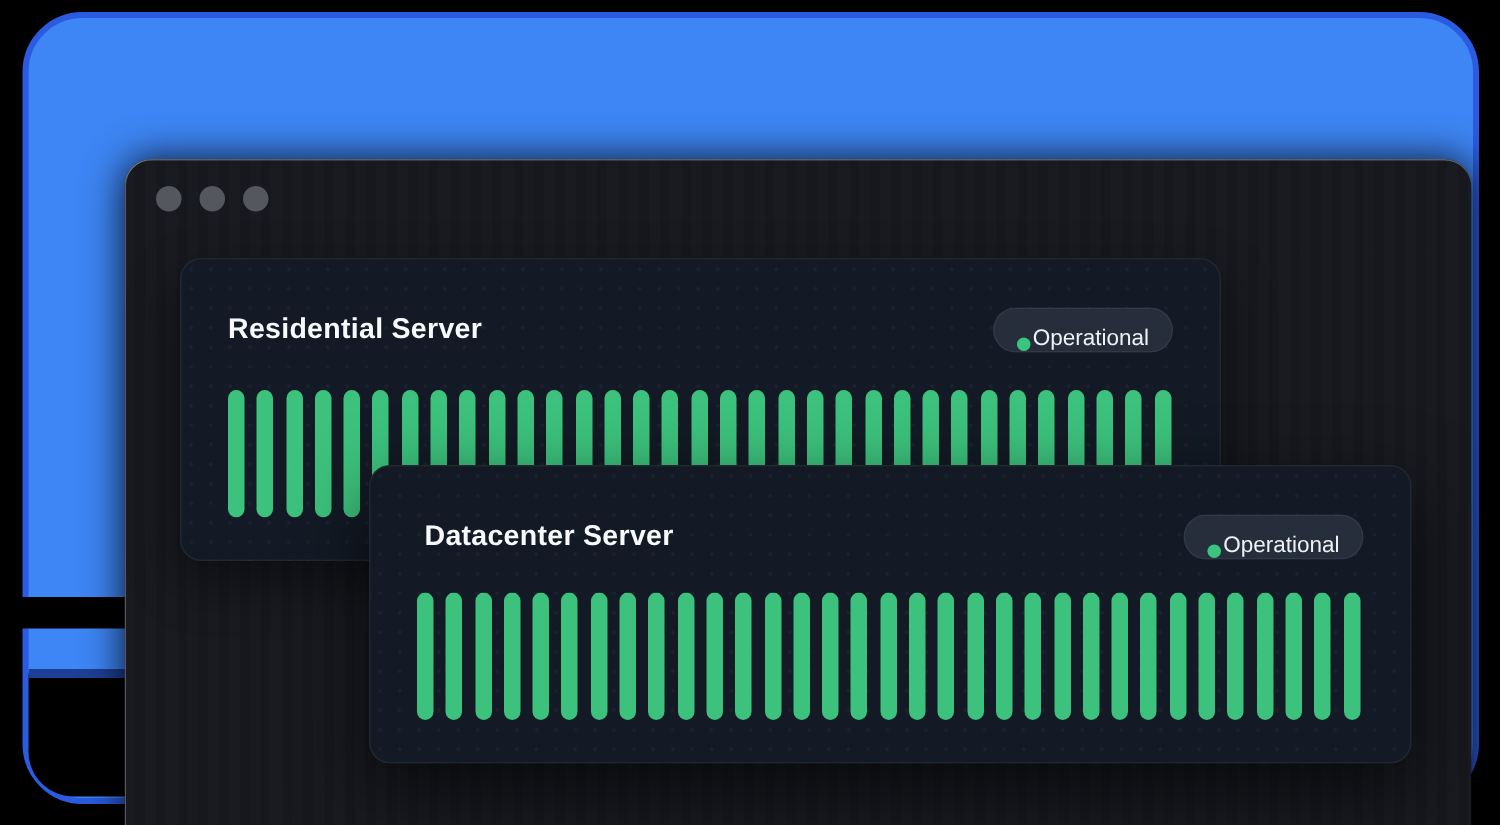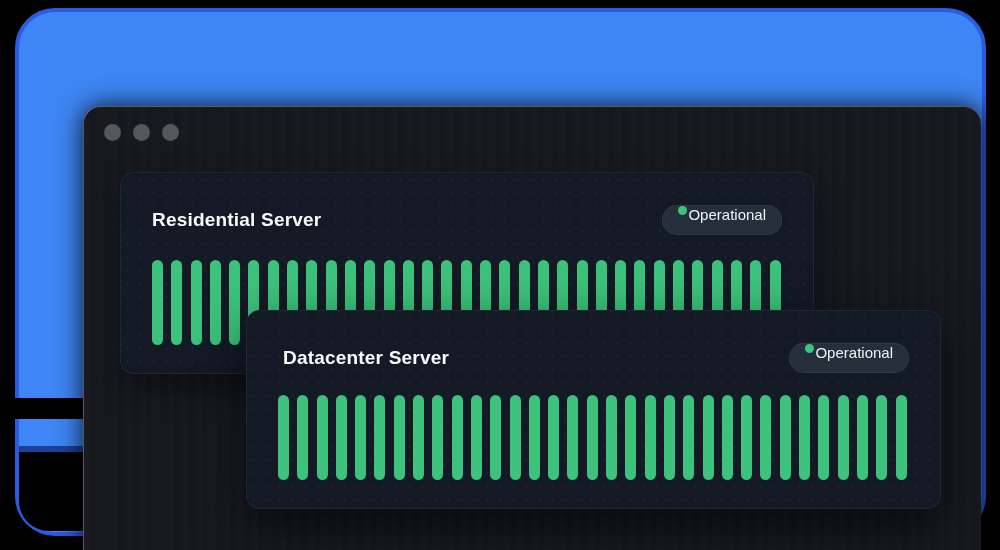--- a/index.html
+++ b/index.html
@@ -104,21 +104,21 @@
   .card-title {
     margin: 0;
     font-size: 19px;
     font-weight: 700;
     letter-spacing: 0.2px;
     color: #f7f9fc;
   }
 
   .status-badge {
     display: flex;
-    align-items: flex-start;
+    align-items: flex-end;
     gap: 1px;
     height: 30px;
     padding: 0 15px;
     border-radius: 15px;
     background: #272e3b;
     border: 1px solid rgba(255,255,255,0.05);
   }
   .status-dot {
     width: 9px; height: 9px;
     border-radius: 50%;

